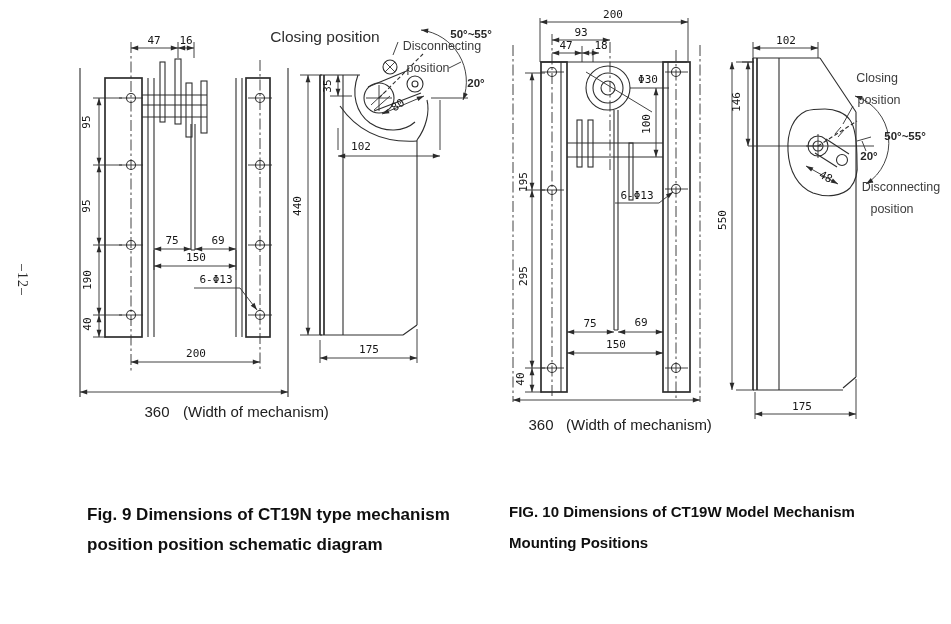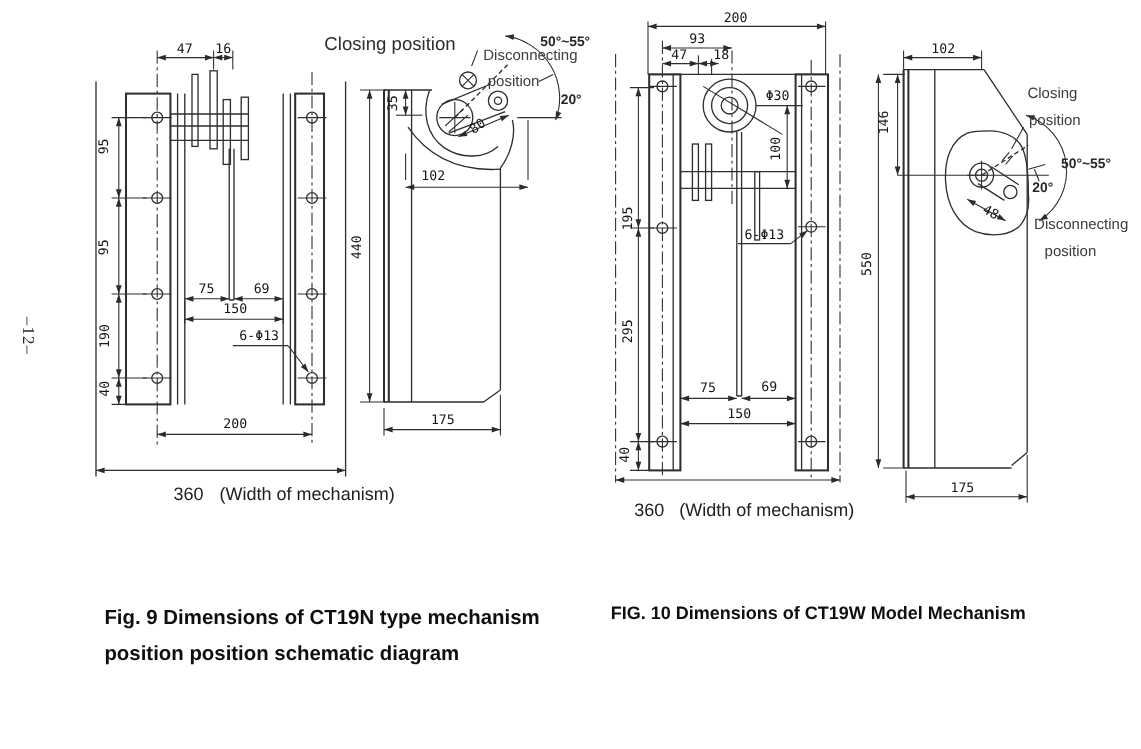--- a/index.html
+++ b/index.html
@@ -281,16 +281,17 @@
     <text class="an" x="892" y="213" text-anchor="middle">position</text>
   </g>
 </svg>
 
   <div class="caption" id="cap9">
     <span class="ln">Fig. 9 Dimensions of CT19N type mechanism</span>
     <span class="ln">position position schematic diagram</span>
   </div>
   <div class="caption" id="cap10">
     <span class="ln">FIG. 10 Dimensions of CT19W Model Mechanism</span>
+    <span class="ln">Mounting Positions</span>
   </div>
 
   <div id="pagenum">–12–</div>
 </div>
 
 </body></html>

